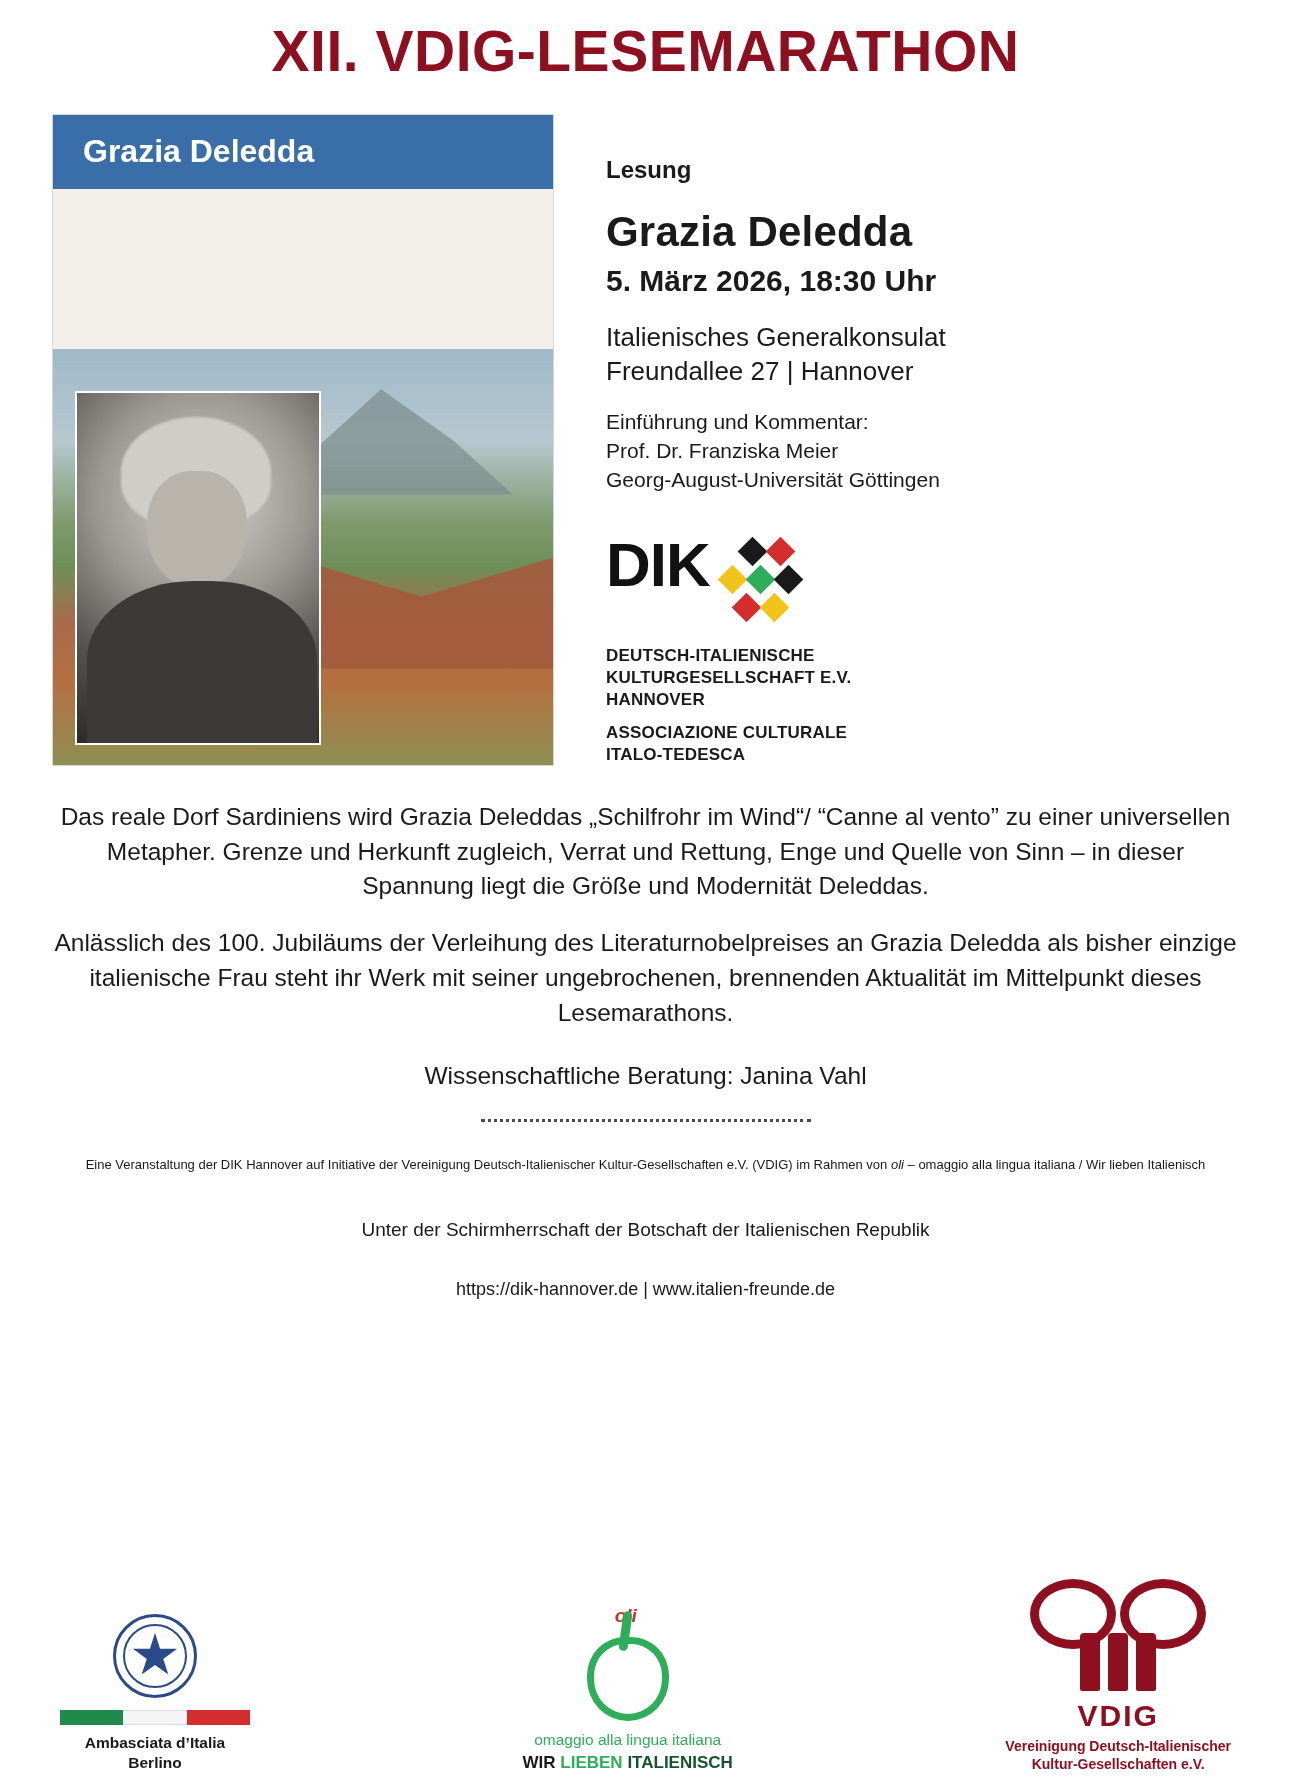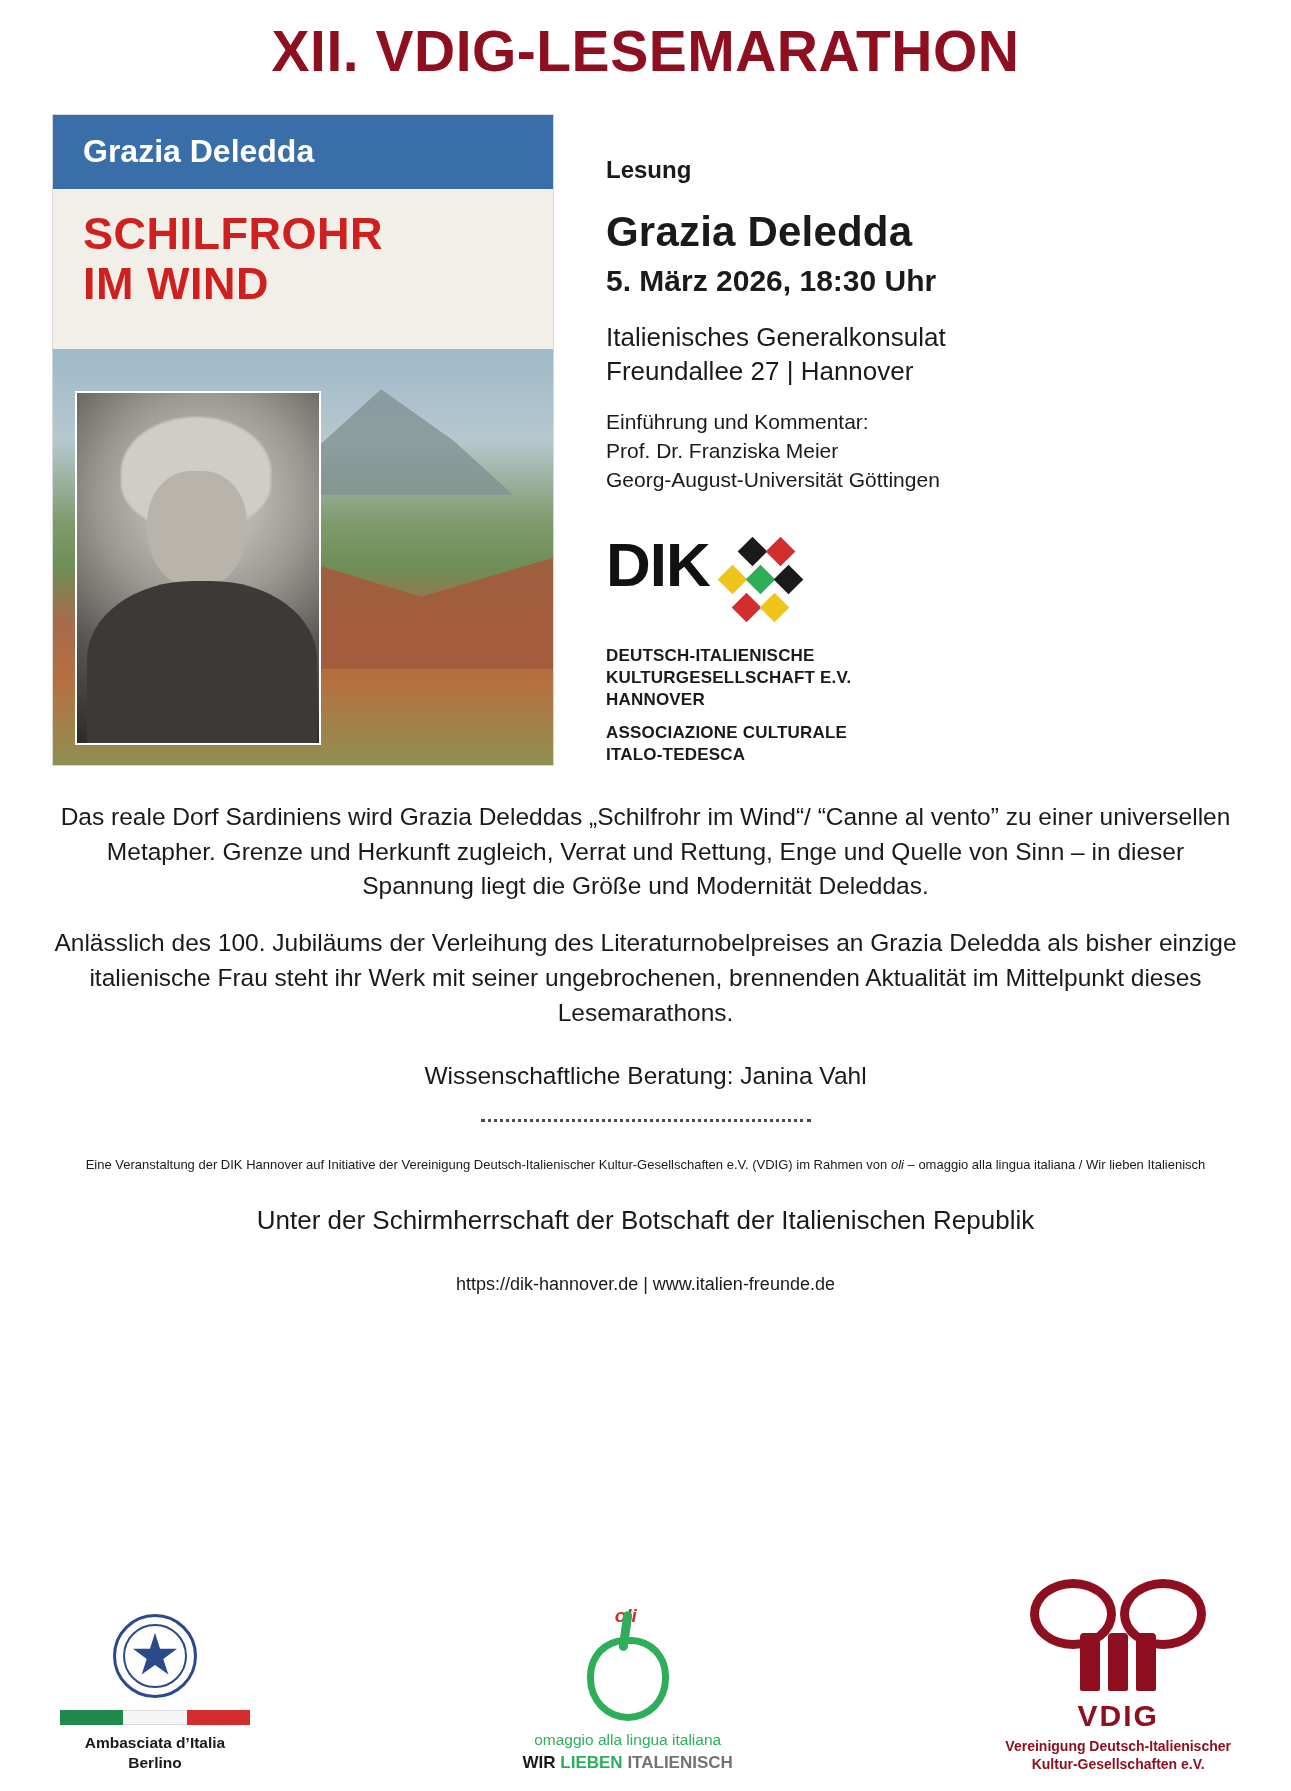--- a/index.html
+++ b/index.html
@@ -221,22 +221,22 @@
     text-align: center;
     padding: 0 80px;
     margin-top: 34px;
   }
   .footer-text .org {
     font-size: 13px;
     line-height: 1.42;
     margin: 0;
   }
   .footer-text .patronage {
-    font-size: 26px;
-    margin-top: 30px;
+    font-size: 19px;
+    margin-top: 44px;
   }
   .footer-text .links {
     font-size: 18px;
     margin-top: 38px;
   }
   em.oli { font-style: italic; }
 
   
   .logo-row {
     position: absolute;
@@ -324,21 +324,21 @@
     font-size: 15.5px;
     color: #2fae5a;
     font-weight: normal;
     margin-top: 2px;
   }
   .oli-logo .cap2 {
     font-size: 17px;
     font-weight: bold;
     margin-top: 4px;
   }
-  .oli-logo .cap2 .red { color: #737373; }
+  .oli-logo .cap2 .red { color: #14532d; }
   .oli-logo .cap2 .green { color: #2fae5a; }
   .oli-logo .cap2 .dark { color: #1a1a1a; }
 
   
   .vdig .mark {
     width: 180px; height: 118px;
     margin: 0 auto;
     position: relative;
   }
   .vdig .loopA, .vdig .loopB {
@@ -379,24 +379,20 @@
 </head>
 <body>
 
 <h1 class="poster-title">XII. VDIG-LESEMARATHON</h1>
 
 <div class="top-section">
 
   <div class="book-cover">
     <div class="cover-band">
       <span class="cover-author">Grazia Deledda</span>
-    </div>
-    <div class="cover-title">
-      <div>SCHILFROHR</div>
-      <div>IM WIND</div>
     </div>
     <div class="cover-art">
       <div class="mountain"></div>
       <div class="ridge"></div>
     </div>
     <div class="cover-photo">
       <div class="hair"></div>
       <div class="face"></div>
       <div class="body"></div>
     </div>

